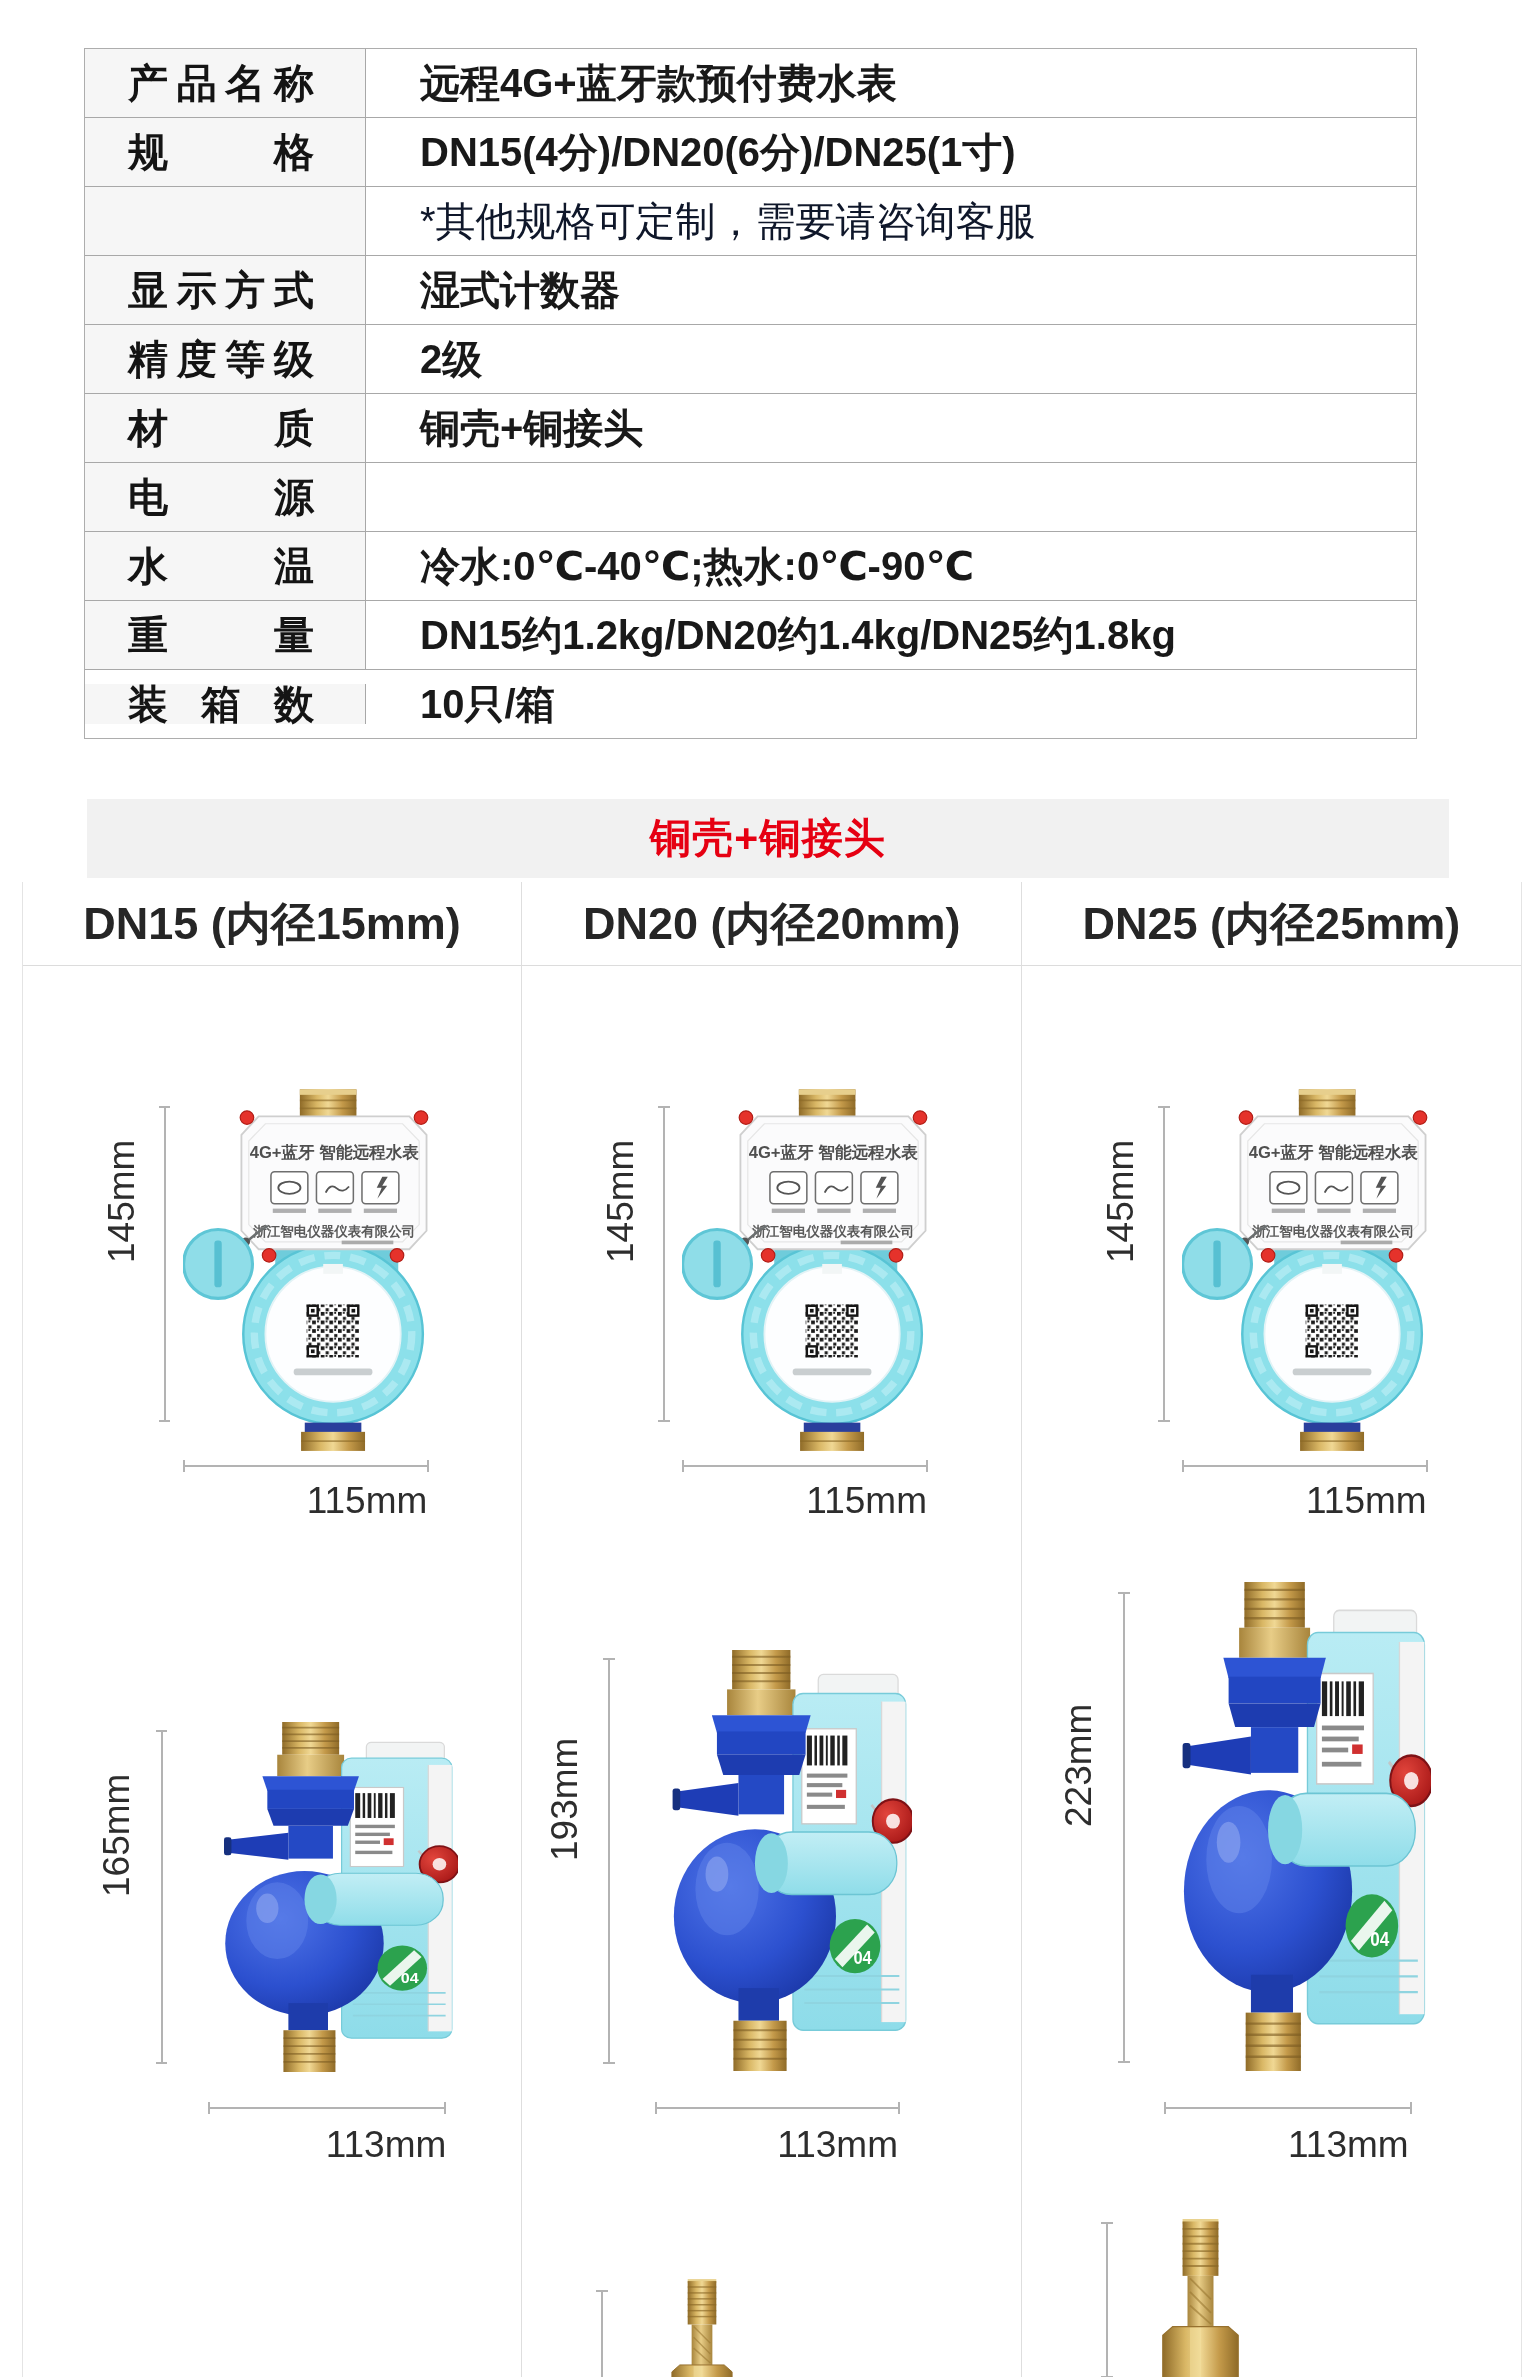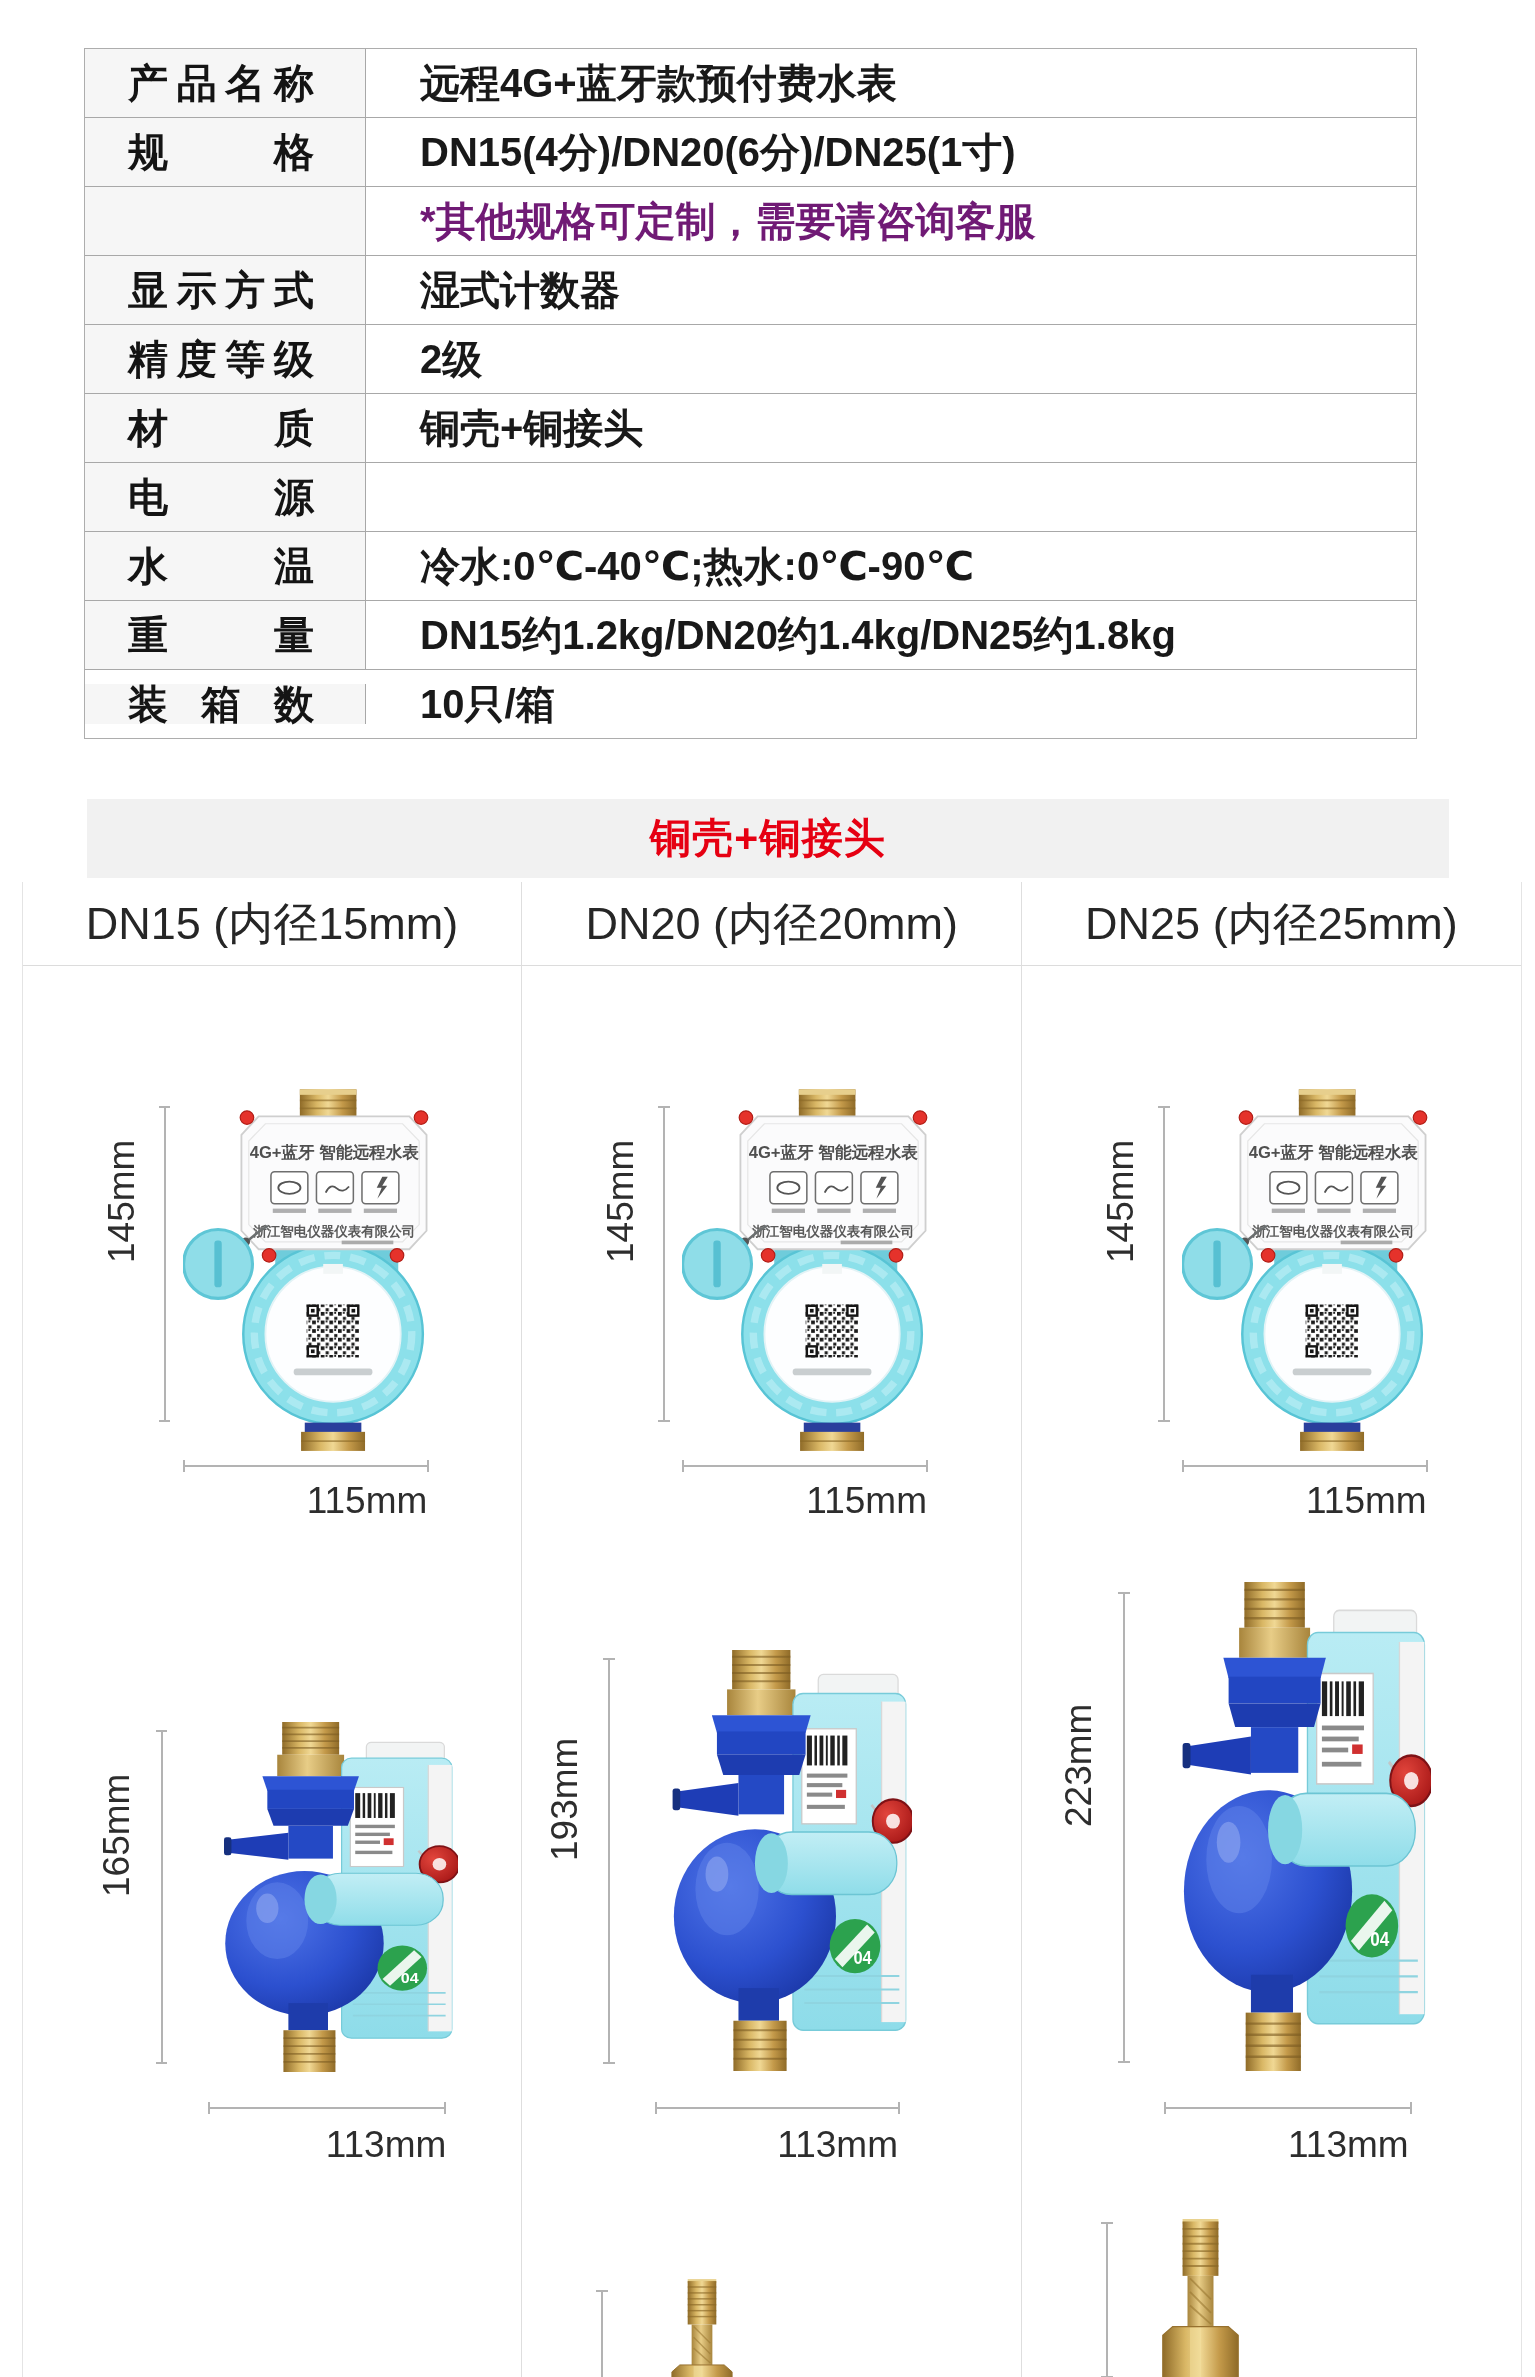--- a/index.html
+++ b/index.html
@@ -7,34 +7,34 @@
   .page{position:relative;width:1535px;height:2377px;background:#ffffff;overflow:hidden;}
 
   
   .spec-table{position:absolute;left:84px;top:48px;width:1331px;border:1.2px solid #adadad;background:#fff;}
   .t-row{display:flex;height:68px;border-bottom:1.2px solid #a8a8a8;}
   .t-row:last-child{border-bottom:none;align-items:center;}
   .t-label{width:280px;background:#f6f6f6;border-right:1.2px solid #a8a8a8;display:flex;align-items:center;flex:none;}
   .t-label .lbl{display:block;width:186px;margin-left:43px;font-size:40px;font-weight:700;color:#141414;
                 text-align:justify;text-align-last:justify;text-justify:inter-character;line-height:1;}
   .t-value{flex:1;display:flex;align-items:center;padding-left:54px;font-size:40px;font-weight:700;color:#191919;white-space:nowrap;line-height:1;}
-  .t-value.red{color:#701a75;font-weight:700;}
+  .t-value.red{color:#0f172a;font-weight:400;}
 
   
   .band{position:absolute;left:87px;top:799px;width:1362px;height:79px;background:#f1f1f1;
         display:flex;align-items:center;justify-content:center;}
   .band .band-title{font-size:41px;font-weight:700;color:#e60012;letter-spacing:1.2px;}
 
   
   .cols{position:absolute;left:21.7px;top:882px;width:1498px;height:1496px;display:flex;
         border-left:1.2px solid #e4e4e4;border-right:1.2px solid #e4e4e4;}
   .col{position:relative;flex:1;min-width:0;}
   .col + .col{border-left:1.2px solid #dedede;}
   .col-header{height:83px;border-bottom:1.2px solid #dcdcdc;display:flex;align-items:center;justify-content:center;
-              font-size:45px;font-weight:400;color:#262626;white-space:nowrap;}
+              font-size:45px;font-weight:700;color:#262626;white-space:nowrap;}
   .col-body{position:absolute;left:0;right:0;top:83px;bottom:0;}
 
   
   .vline{position:absolute;width:1.9px;background:#b3b3b3;}
   .vline::before,.vline::after{content:"";position:absolute;left:-5px;width:11.8px;height:1.9px;background:#b3b3b3;}
   .vline::before{top:0;}
   .vline::after{bottom:0;}
   .hline{position:absolute;height:1.9px;background:#b3b3b3;}
   .hline::before,.hline::after{content:"";position:absolute;top:-5px;width:1.9px;height:11.8px;background:#b3b3b3;}
   .hline::before{left:0;}

